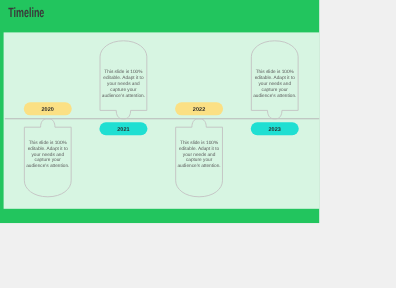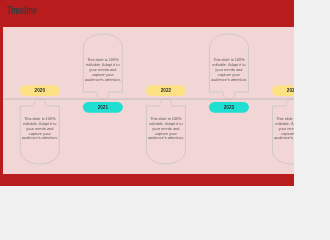--- a/index.html
+++ b/index.html
@@ -1,19 +1,19 @@
 <!DOCTYPE html>
 <html><head>
 <meta charset="utf-8">
 <style>
   html,body{margin:0;padding:0;}
   body{width:330px;height:186px;overflow:hidden;background:#f0f0f0;
        font-family:"Liberation Sans",sans-serif;
        -webkit-font-smoothing:antialiased;}
-  #stage{position:relative;width:294px;height:186px;overflow:hidden;background:#b91c1c;
+  #stage{position:relative;width:266px;height:186px;overflow:hidden;background:#22c55e;
          filter:blur(0px);}
   #accent-bar{position:absolute;left:314px;top:0;width:16px;height:186px;background:#06e3dc;}
   #title{position:absolute;left:0;top:0;width:120px;height:24px;}
   #title text{font-size:11.2px;font-weight:bold;fill:#3a3a3a;}
   #panel{position:absolute;left:2.5px;top:26.5px;width:324.5px;height:147px;
          background:rgba(255,255,255,0.82);}
   #accent-soft{position:absolute;left:314px;top:26.5px;width:13px;height:147px;background:#7cf2ee;}
   #tl{position:absolute;left:0;top:0;width:330px;height:186px;}
   .node-text{font-size:3.95px;fill:#5a5a5a;text-anchor:middle;
              -webkit-font-smoothing:antialiased;text-rendering:geometricPrecision;}

